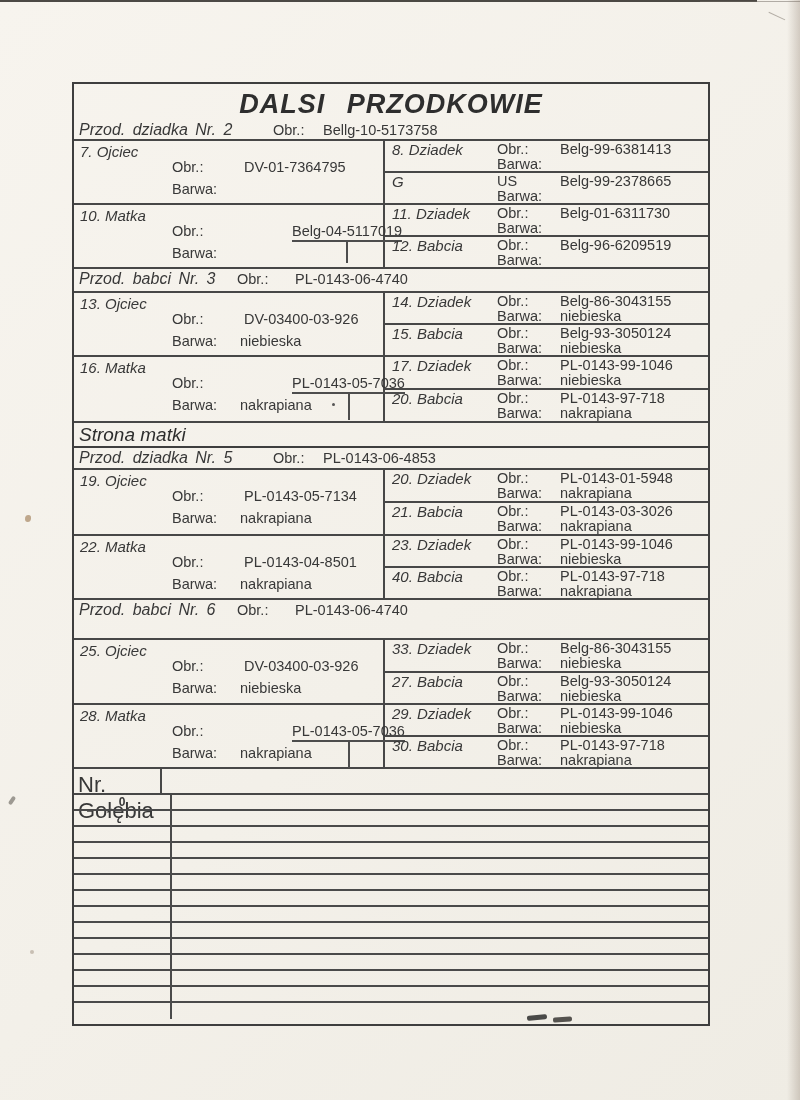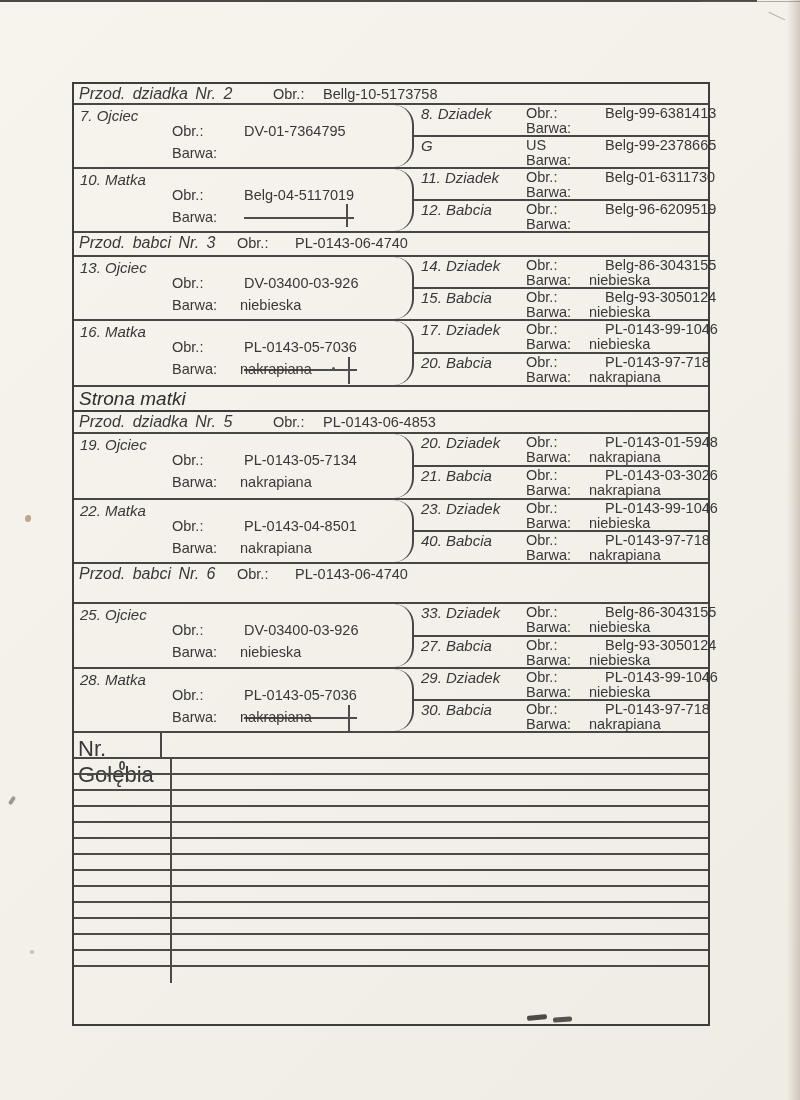--- a/index.html
+++ b/index.html
@@ -15,36 +15,36 @@
   .title-row{border-bottom:none;text-align:center;}
   .title{font-style:italic;font-weight:bold;font-size:27px;letter-spacing:1px;
          word-spacing:13px;line-height:40px;color:#2e2e2e;}
   .side-heading{font-style:italic;font-size:19px;padding-left:5px;line-height:23px;
                 color:#2d2d2d;border-bottom:2px solid #3e3e3e;}
   .gh-label{position:absolute;left:5px;top:1px;font-style:italic;font-size:16px;word-spacing:3px;}
   .gh-obr{position:absolute;left:199px;top:2px;font-size:14.5px;}
   .gh-ring{position:absolute;left:249px;top:2px;font-size:14.5px;}
   .gh-ba .gh-obr{left:163px}.gh-ba .gh-ring{left:221px}
   .block{display:flex;}
-  .cell-left{width:340px;border-right:2px solid #474747;position:relative;box-sizing:border-box;border-radius:20px;}
+  .cell-left{width:311px;border-right:2px solid #474747;position:relative;box-sizing:border-box;}
   .cell-right{flex:1;display:flex;flex-direction:column;}
   .sub{position:relative;flex:1;box-sizing:border-box;}
   .sub.top{border-bottom:2px solid #474747;}
   .al{position:absolute;font-style:italic;font-size:15px;white-space:nowrap;}
   .cell-left .al{left:6px;top:2px;}
   .sub .al{left:7px;top:0;}
   .ol{position:absolute;left:98px;top:18px;font-size:14.5px;}
   .ov{position:absolute;left:170px;top:18px;font-size:14.5px;white-space:nowrap;}
   .bl{position:absolute;left:98px;top:40px;font-size:14.5px;}
   .bv{position:absolute;left:166px;top:40px;font-size:14.5px;white-space:nowrap;}
   .ol2{position:absolute;left:112px;top:0;font-size:14.5px;}
-  .rv{position:absolute;left:175px;top:0;font-size:14.5px;white-space:nowrap;margin-left:16px;}
+  .rv{position:absolute;left:175px;top:0;font-size:14.5px;white-space:nowrap;}
   .bl2{position:absolute;left:112px;top:15px;font-size:14.5px;}
   .bv2{position:absolute;left:175px;top:15px;font-size:14.5px;white-space:nowrap;}
-  .ring-u{border-bottom:2px solid #4d4d4d;display:inline-block;min-width:108px;padding-bottom:14px;}
+  .ring-u{border-bottom:2px solid #4d4d4d;display:inline-block;min-width:108px;padding-bottom:1px;margin-left:48px;}
   .tick{position:absolute;width:2px;background:#4d4d4d;}
   .t10{left:272px;top:35px;height:23px;}
   .t16{left:274px;top:36px;height:27px;}
   .t28{left:274px;top:36px;height:27px;}
   .mark-dot{position:absolute;left:258px;top:46px;width:3px;height:3px;background:#565656;border-radius:50%;}
   .info-header{display:flex;}
   .info-c1{width:88px;border-right:2px solid #474747;box-sizing:border-box;
            font-size:22px;padding:3px 0 0 4px;}
   .info-c2{flex:1;text-align:center;font-size:16.5px;padding-top:3px;}
   .info-row{height:16px;display:flex;border-bottom:2px solid #4a4a4a;box-sizing:border-box;position:relative;}
@@ -79,20 +79,23 @@
   <div class="corner-mark"></div>
   <div class="edge-right"></div>
   <div class="speck-1"></div>
   <div class="speck-2"></div>
   <div class="speck-3"></div>
   <div class="smudge-a"></div>
   <div class="smudge-b"></div>
 
   <div class="form">
 
+    <div class="row h36 title-row">
+      <span class="title">DALSI PRZODKOWIE</span>
+    </div>
 
 
     <div class="row h21 group-header gh-dz">
       <span class="gh-label">Przod. dziadka Nr. 2</span>
       <span class="gh-obr">Obr.:</span>
       <span class="gh-ring">Bellg-10-5173758</span>
     </div>
 
     <div class="row h64 block">
       <div class="cell-left">

